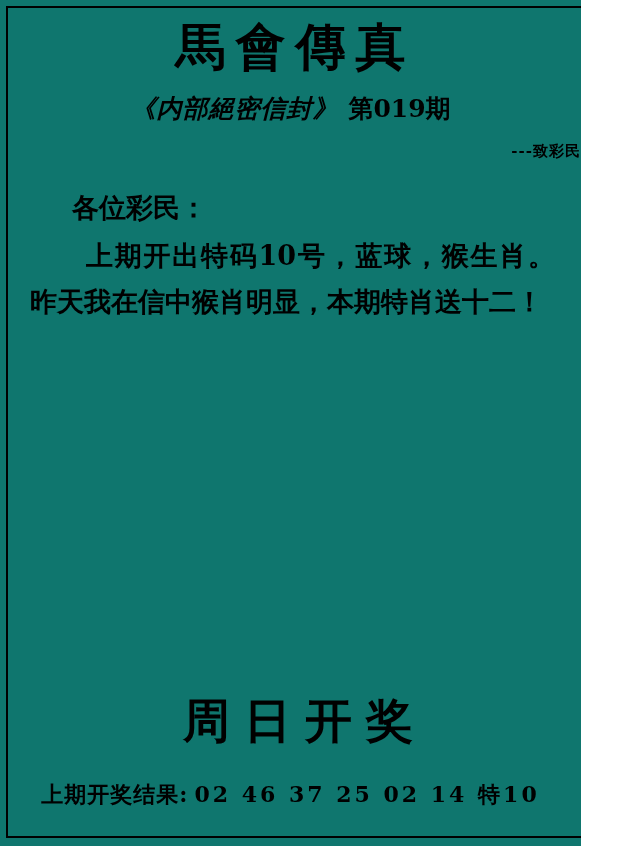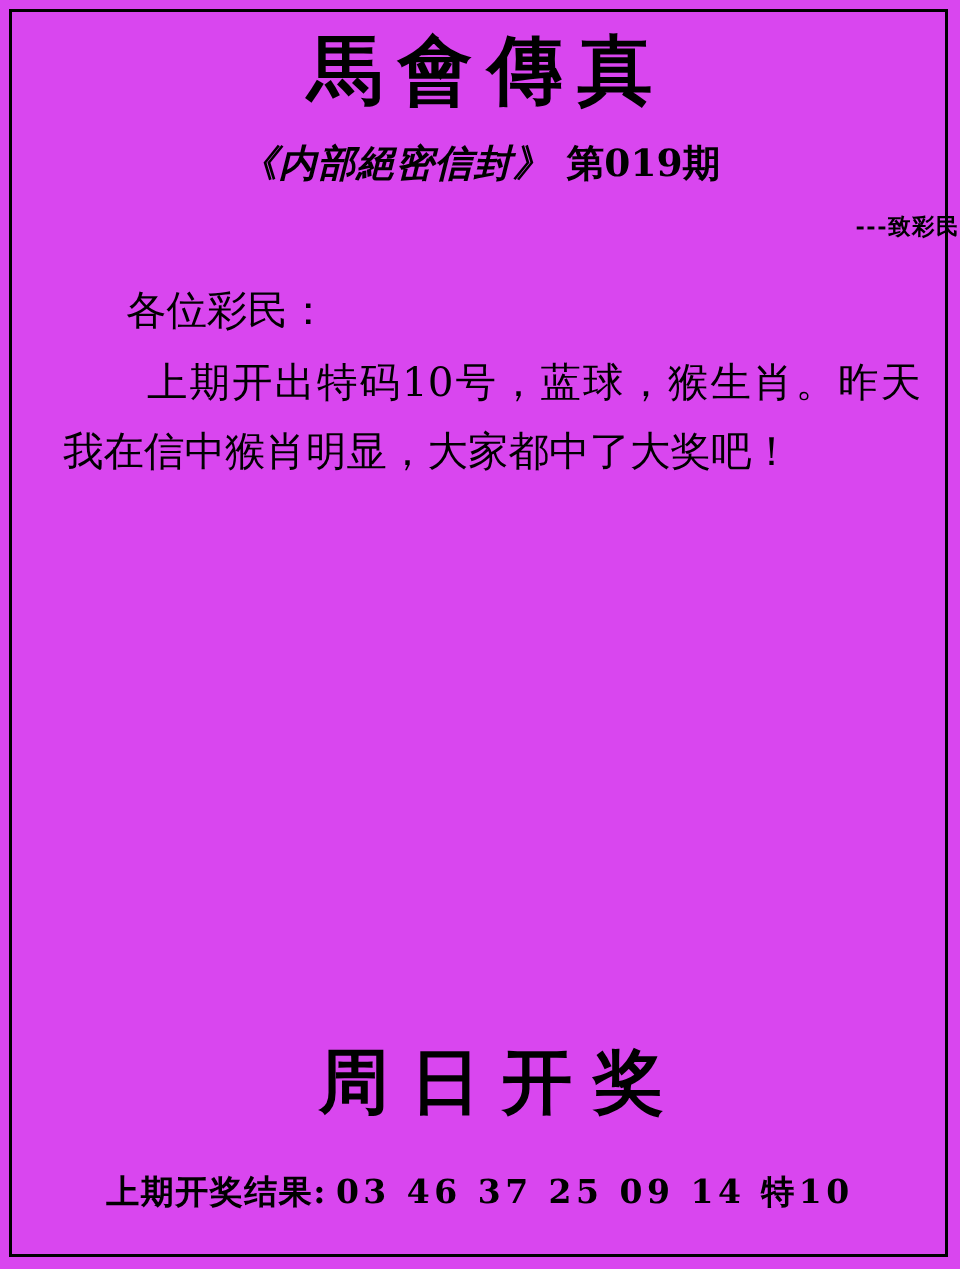--- a/index.html
+++ b/index.html
@@ -2,23 +2,23 @@
 <html><head>
 <meta charset="utf-8">
 <style>
   html, body {
     margin: 0;
     padding: 0;
     background: #ffffff;
   }
   #page {
     position: relative;
-    width: 640px;
+    width: 581px;
     height: 846px;
-    background: #d946ef;
+    background: #0f766e;
     overflow: hidden;
     font-family: "DejaVu Sans", sans-serif;
     color: #000000;
   }
   .frame {
     position: absolute;
     left: 6px;
     top: 6px;
     width: 626px;
     height: 832px;
@@ -72,21 +72,22 @@
     left: 30px;
     right: 26px;
     top: 185px;
     font-family: "DejaVu Serif", serif;
     font-size: 27px;
     line-height: 46px;
     letter-spacing: 0px;
     text-align: justify;
   }
   .body-text p {
-    margin: 0 0 2px 12px;
+    margin: 0 0 2px 0;
+    font-weight: bold;
   }
   .p-indent1 { text-indent: 42px; }
   .p-indent2 { text-indent: 100px; }
   .p-indent3 { text-indent: 56px; }
   .drawday {
     position: absolute;
     left: 15px;
     right: 0;
     top: 690px;
     text-align: center;
@@ -122,22 +123,22 @@
   <div class="title">馬會傳真</div>
 
   <div class="subtitle">
     <span>《内部絕密信封》</span><span class="issue">第019期</span>
   </div>
 
   <div class="dedication">---致彩民</div>
 
   <div class="body-text">
     <p class="p-indent1">各位彩民：</p>
-    <p class="p-indent3">上期开出特码10号，蓝球，猴生肖。昨天我在信中猴肖明显，大家都中了大奖吧！</p>
+    <p class="p-indent3">上期开出特码10号，蓝球，猴生肖。昨天我在信中猴肖明显，本期特肖送十二！</p>
   </div>
 
   <div class="drawday">周日开奖</div>
 
   <div class="footer">
-    <span>上期开奖结果:</span><span class="nums">03 46 37 25 09 14 特10</span>
+    <span>上期开奖结果:</span><span class="nums">02 46 37 25 02 14 特10</span>
   </div>
 
 </div>
 
 </body></html>

